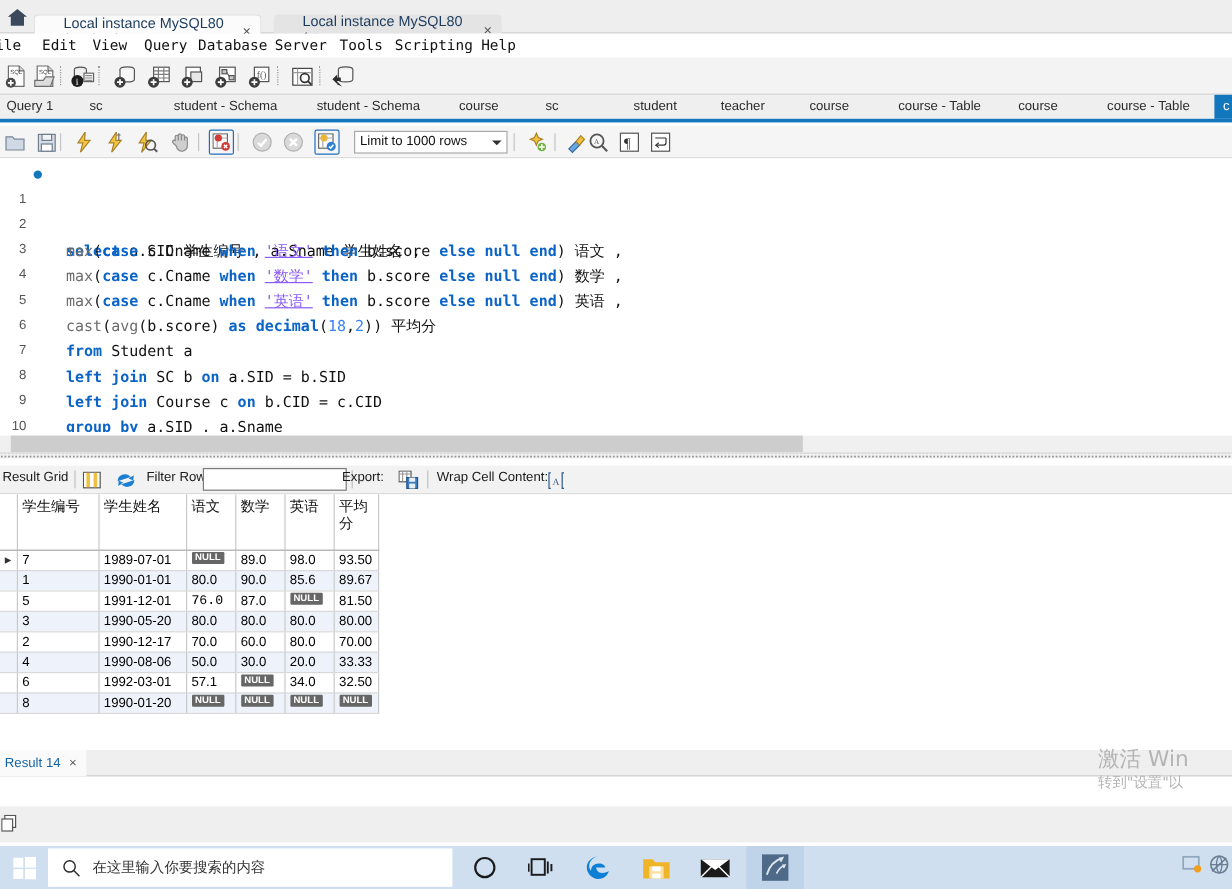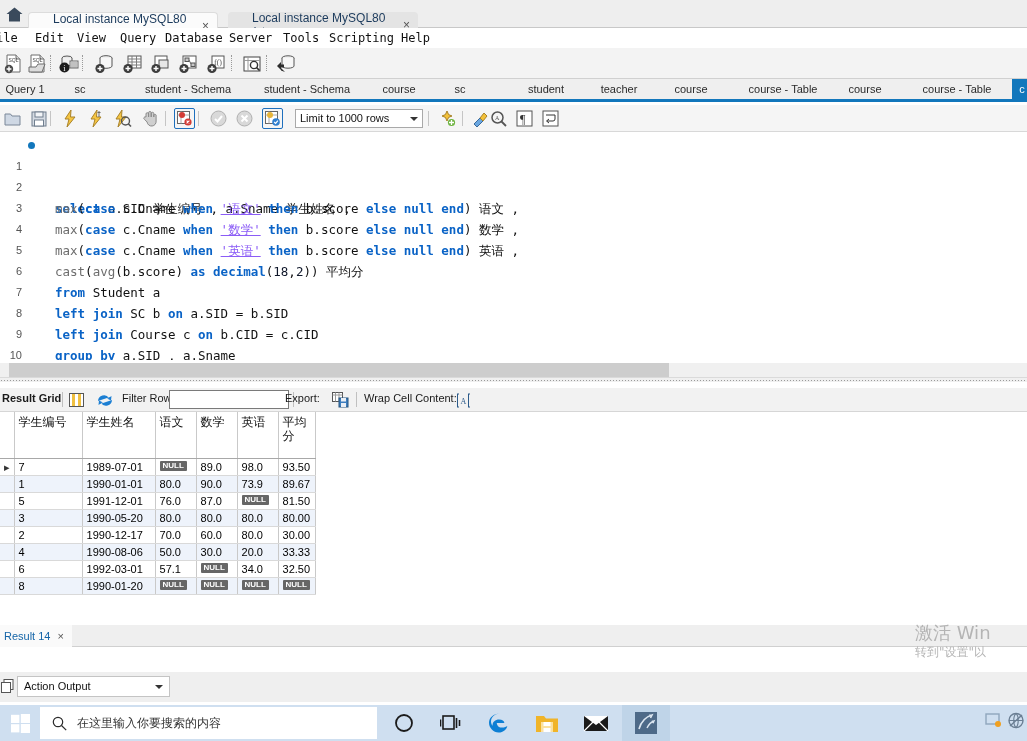--- a/index.html
+++ b/index.html
@@ -114,21 +114,21 @@
     color:#555; font-family:"Liberation Sans",sans-serif; font-size:11px;
   }
   .bullet{
     position:absolute; left:28px; top:7px; width:7px;height:7px;
     border-radius:50%; background:#1277bc;
   }
   .code{ position:absolute; left:55px; }
   .kw{ color:#0a63c6; font-weight:bold; }
   .fn{ color:#6d6d6d; }
   .str{ color:#8b5cf6;text-decoration:underline; }
-  .num{ color:#0f172a; }
+  .num{ color:#3b82f6; }
   .pl{ color:#111; }
   .cjk{ color:#111; font-family:"DejaVu Sans","Liberation Sans",sans-serif; }
 
   
   .hscroll{
     position:absolute; left:0; top:363px; width:1027px; height:14px;
     background:#f0f0f0;
   }
   .hscroll .thumb{
     position:absolute; left:9px; top:0; width:660px; height:14px;
@@ -144,21 +144,21 @@
   }
 
   
   .gridbar{
     position:absolute; left:0; top:388px; width:1027px; height:24px;
     background:#f2f2f2; border-bottom:1px solid #d6d6d6;
   }
   .gridbar .lbl{
     position:absolute; top:4px; font-size:11px; color:#1a1a1a;
   }
-  .gridbar .bold{ font-weight:bold; }
+  .gridbar .bold{ font-weight:normal; }
   .gridbar .vsep{ position:absolute; top:4px; width:1px; height:15px; border-left:1px solid #c0c0c0; }
   .filterinput{
     position:absolute; top:2px; left:169px; width:120px; height:19px;
     background:#fff; border:1px solid #7a7a7a;
   }
 
   
   .resultwrap{
     position:absolute; left:0; top:412px; width:1027px; height:208px;
     background:#ffffff;
@@ -642,49 +642,49 @@
             <td style="width: 41px;">89.0</td>
             <td style="width: 41px;">98.0</td>
             <td style="width: 37px;">93.50</td>
           </tr>
           <tr class="alt">
             <td class="rowmark"></td>
             <td style="width: 68px;">1</td>
             <td style="width: 73px;">1990-01-01</td>
             <td style="width: 41px;">80.0</td>
             <td style="width: 41px;">90.0</td>
-            <td style="width: 41px;">73.9</td>
+            <td style="width: 41px;">85.6</td>
             <td style="width: 37px;">89.67</td>
           </tr>
           <tr>
             <td class="rowmark"></td>
             <td style="width: 68px;">5</td>
             <td style="width: 73px;">1991-12-01</td>
-            <td style="width: 41px;">76.0</td>
+            <td style="width: 41px; font-family: Liberation Mono, monospace;">76.0</td>
             <td style="width: 41px;">87.0</td>
             <td style="width: 41px;"><span class="nullbadge">NULL</span></td>
             <td style="width: 37px;">81.50</td>
           </tr>
           <tr class="alt">
             <td class="rowmark"></td>
             <td style="width: 68px;">3</td>
             <td style="width: 73px;">1990-05-20</td>
             <td style="width: 41px;">80.0</td>
             <td style="width: 41px;">80.0</td>
             <td style="width: 41px;">80.0</td>
             <td style="width: 37px;">80.00</td>
           </tr>
           <tr>
             <td class="rowmark"></td>
             <td style="width: 68px;">2</td>
             <td style="width: 73px;">1990-12-17</td>
             <td style="width: 41px;">70.0</td>
             <td style="width: 41px;">60.0</td>
             <td style="width: 41px;">80.0</td>
-            <td style="width: 37px;">30.00</td>
+            <td style="width: 37px;">70.00</td>
           </tr>
           <tr class="alt">
             <td class="rowmark"></td>
             <td style="width: 68px;">4</td>
             <td style="width: 73px; margin-left: 32px;">1990-08-06</td>
             <td style="width: 41px;">50.0</td>
             <td style="width: 41px;">30.0</td>
             <td style="width: 41px;">20.0</td>
             <td style="width: 37px;">33.33</td>
           </tr>
@@ -718,24 +718,20 @@
   </div>
 
 
   <div class="outbar">
     <div class="outicon">
       <svg width="14" height="15" viewBox="0 0 14 15">
         <rect x="3" y="0.5" width="9" height="10" fill="#fff" stroke="#555"></rect>
         <rect x="0.5" y="3.5" width="9" height="10" fill="#fff" stroke="#555"></rect>
       </svg>
     </div>
-    <div class="outselect">
-      <span>Action Output</span>
-      <span class="arrow"></span>
-    </div>
   </div>
 
   <div class="watermark">
     <div class="l1">激活 Win</div>
     <div class="l2">转到"设置"以</div>
   </div>
 
   <div class="taskbar">
     <div class="startbtn">
       <svg width="19" height="19" viewBox="0 0 19 19">

